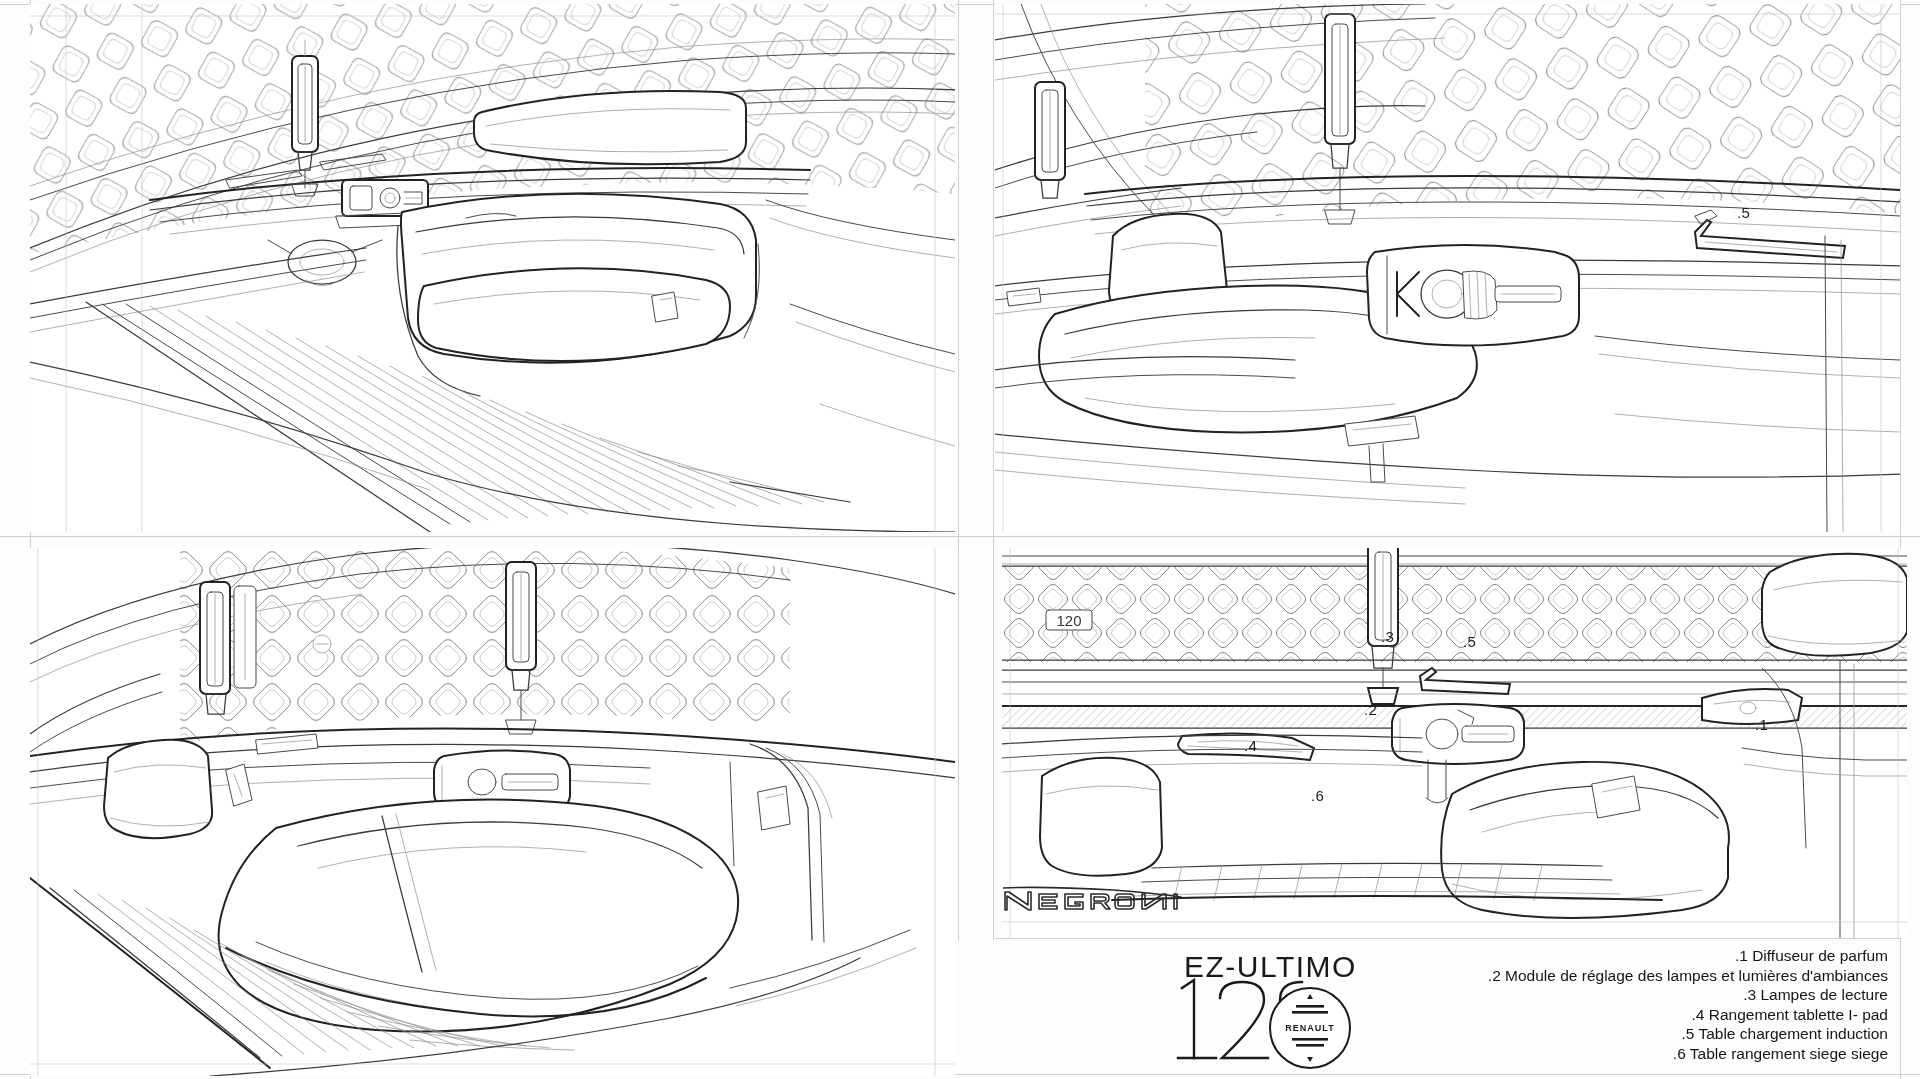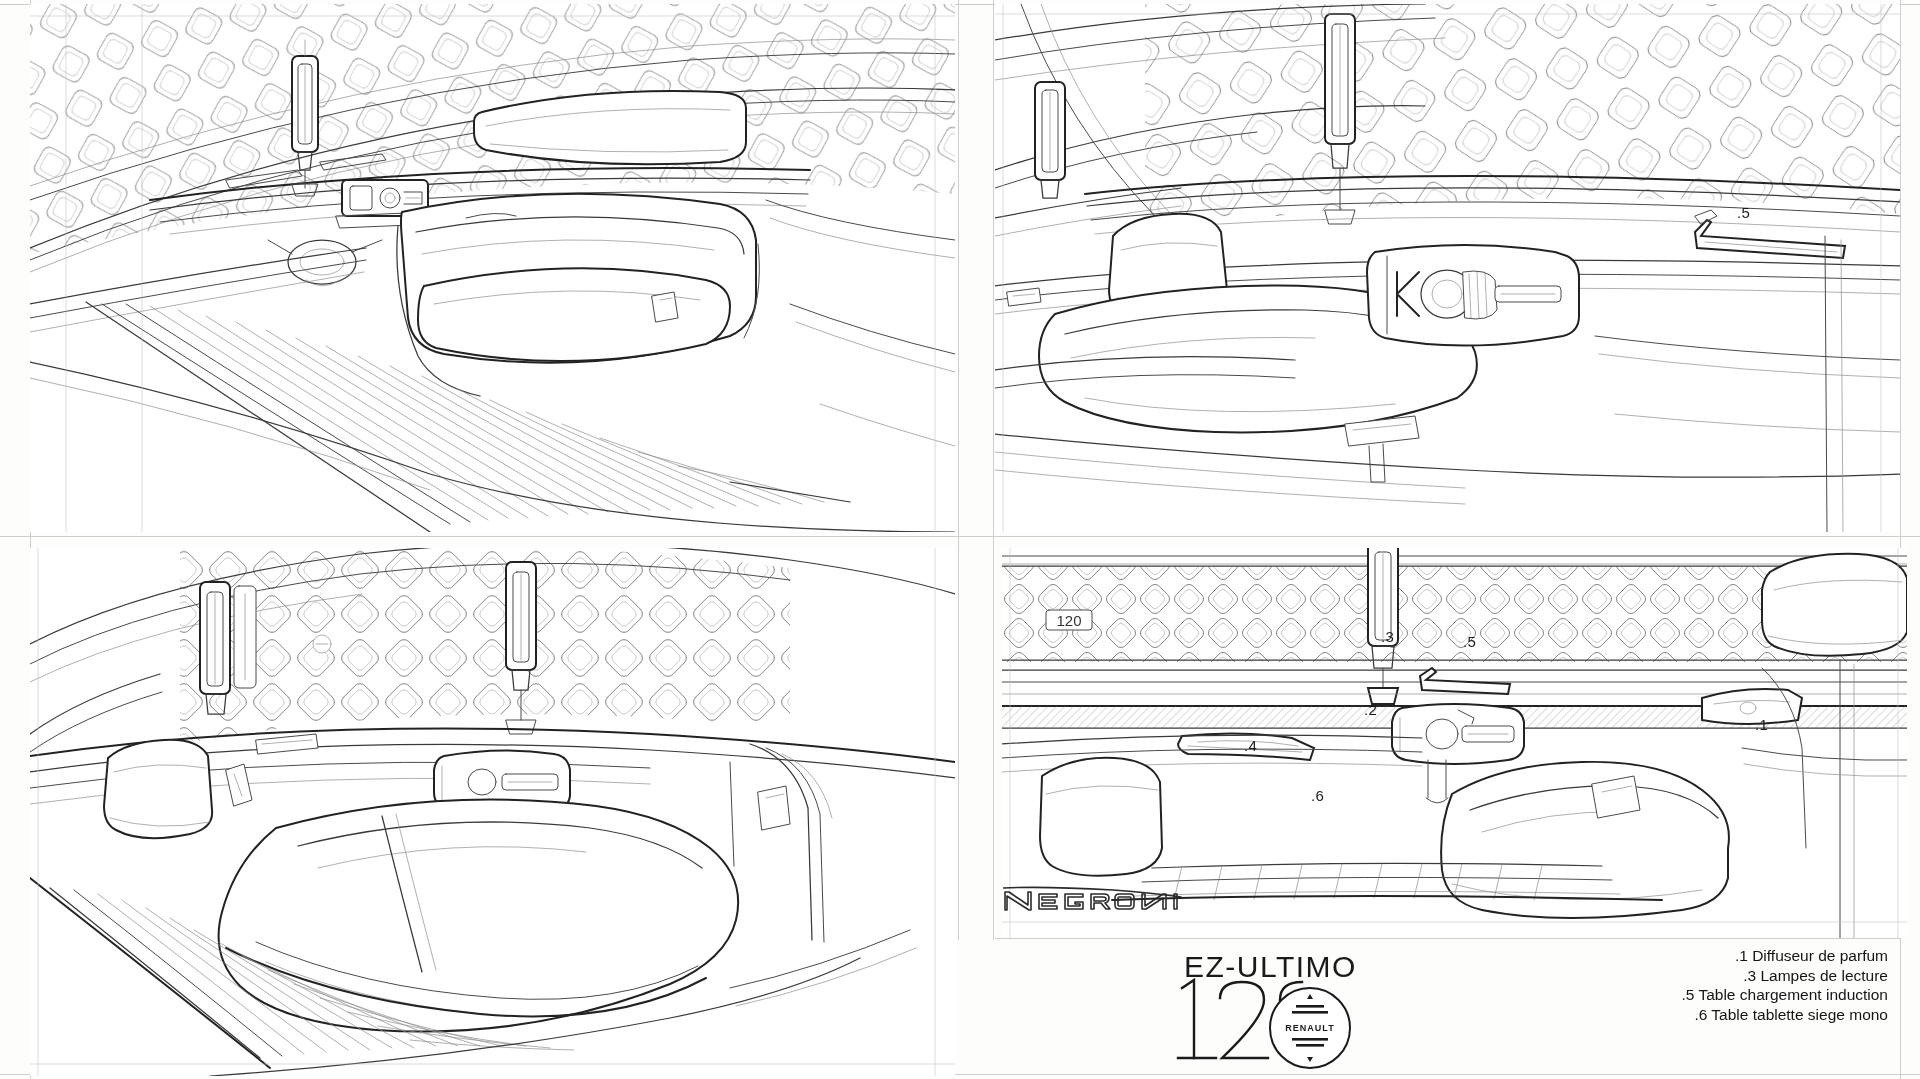--- a/index.html
+++ b/index.html
@@ -700,18 +700,20 @@
           <rect x="28" y="58" width="28" height="2.6"></rect>
           <polygon points="42,76 45,71 39,71"></polygon>
         </g>
         <text x="42" y="45" font-family="Liberation Sans, sans-serif" font-size="9" letter-spacing="1" font-weight="bold" fill="#1a1a1a" text-anchor="middle">RENAULT</text>
       </svg>
     </div>
   </div>
 
   <div id="legend">
     <div class="legend-line">.1 Diffuseur de parfum</div>
+    <div class="legend-line">.2 Module de réglage des lampes et lumières d'ambiances</div>
     <div class="legend-line">.3 Lampes de lecture</div>
+    <div class="legend-line">.4 Rangement tablette I- pad</div>
     <div class="legend-line">.5 Table chargement induction</div>
-    <div class="legend-line">.6 Table tablette siege mono</div>
+    <div class="legend-line">.6 Table rangement siege siege</div>
   </div>
 
 </div>
 
 </body></html>

